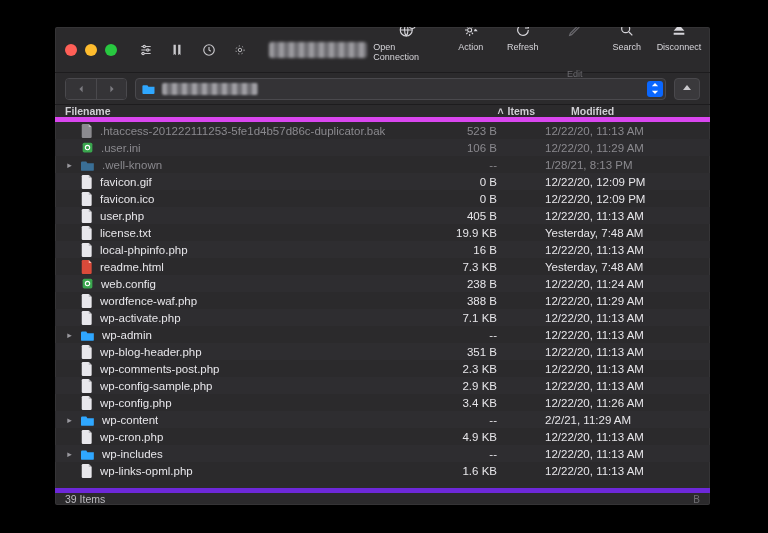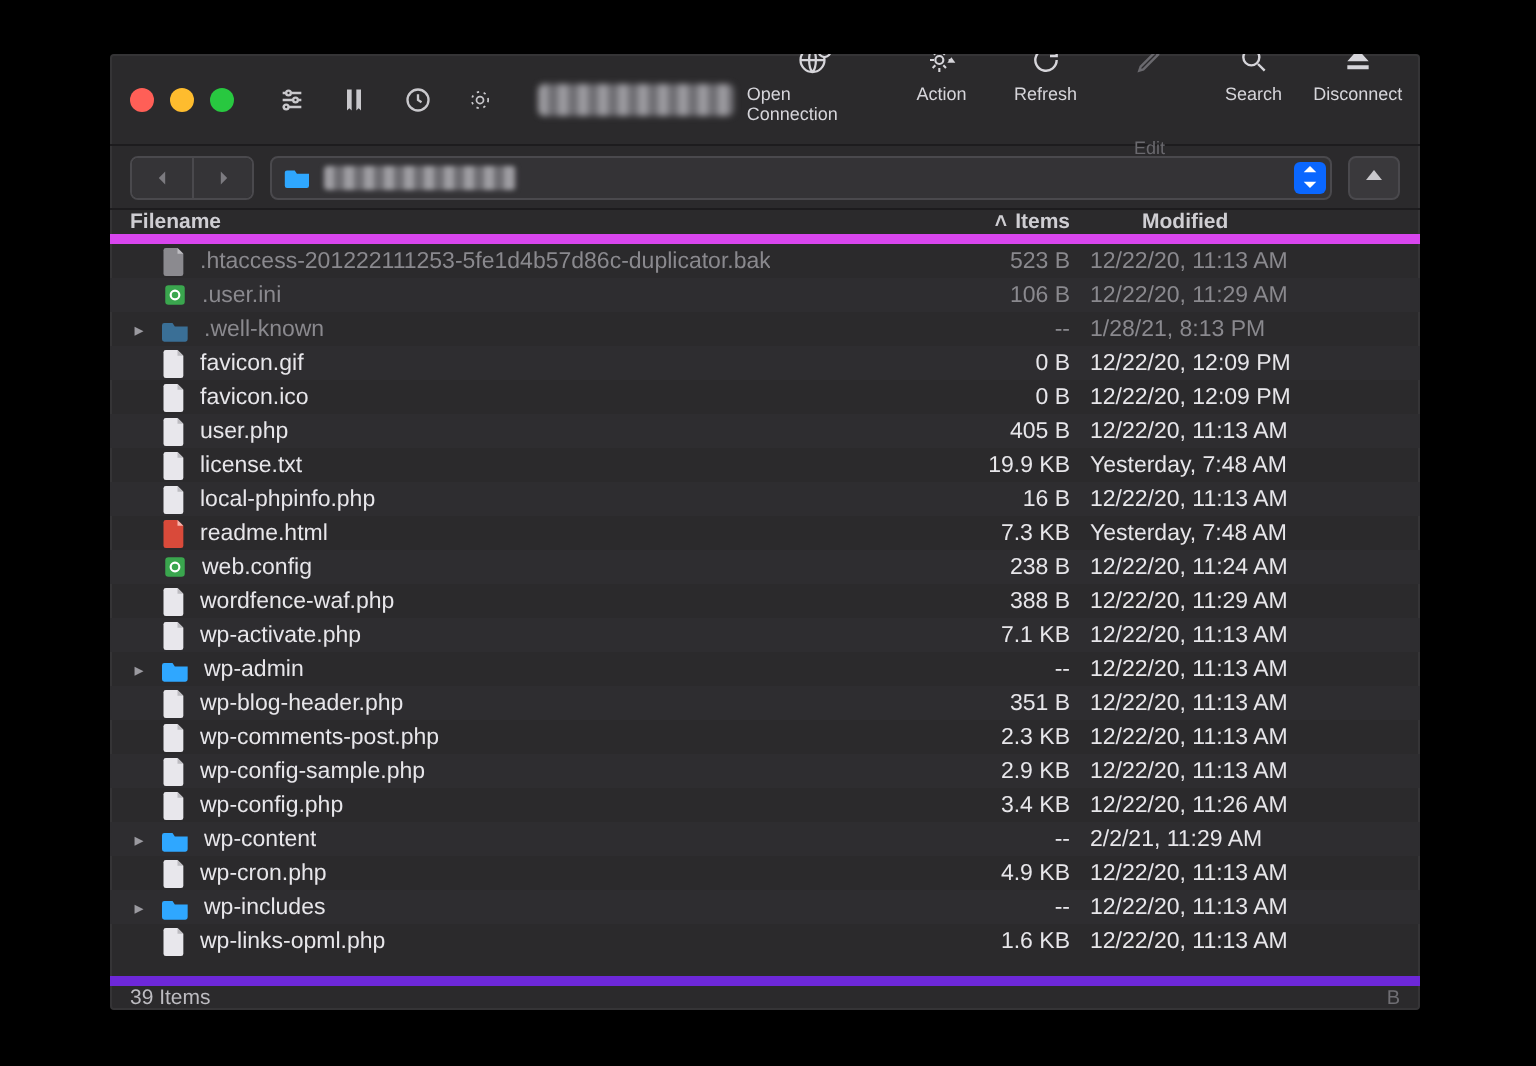--- a/index.html
+++ b/index.html
@@ -135,21 +135,21 @@
   }
   .row:nth-child(even) { background: #2e2d30; }
   .row.dim { color: #8a898e; }
 
   .cell-name { flex: 1; display: flex; align-items: center; gap: 7px; overflow: hidden; }
   .disclosure { width: 9px; text-align: center; color: #9b9aa0; font-size: 9px; }
   .row .disclosure.blank { visibility: hidden; }
   .fname { white-space: nowrap; overflow: hidden; text-overflow: ellipsis; }
 
   .cell-size { width: 60px; text-align: right; padding-right: 10px; font-variant-numeric: tabular-nums; }
-  .cell-mod  { width: 155px; text-align: left; font-variant-numeric: tabular-nums; }
+  .cell-mod  { width: 155px; text-align: left; font-variant-numeric: tabular-nums; margin-left: 38px; }
 
   
   .footer {
     height: 17px; border-top: 5px solid #6d28d9;
     display: flex; align-items: center; padding: 0 10px;
     font-size: 10.5px; color: #bdbcC1;
   }
   .footer .r { margin-left: auto; color: #6f6e73; font-size: 10px;}
 
   

